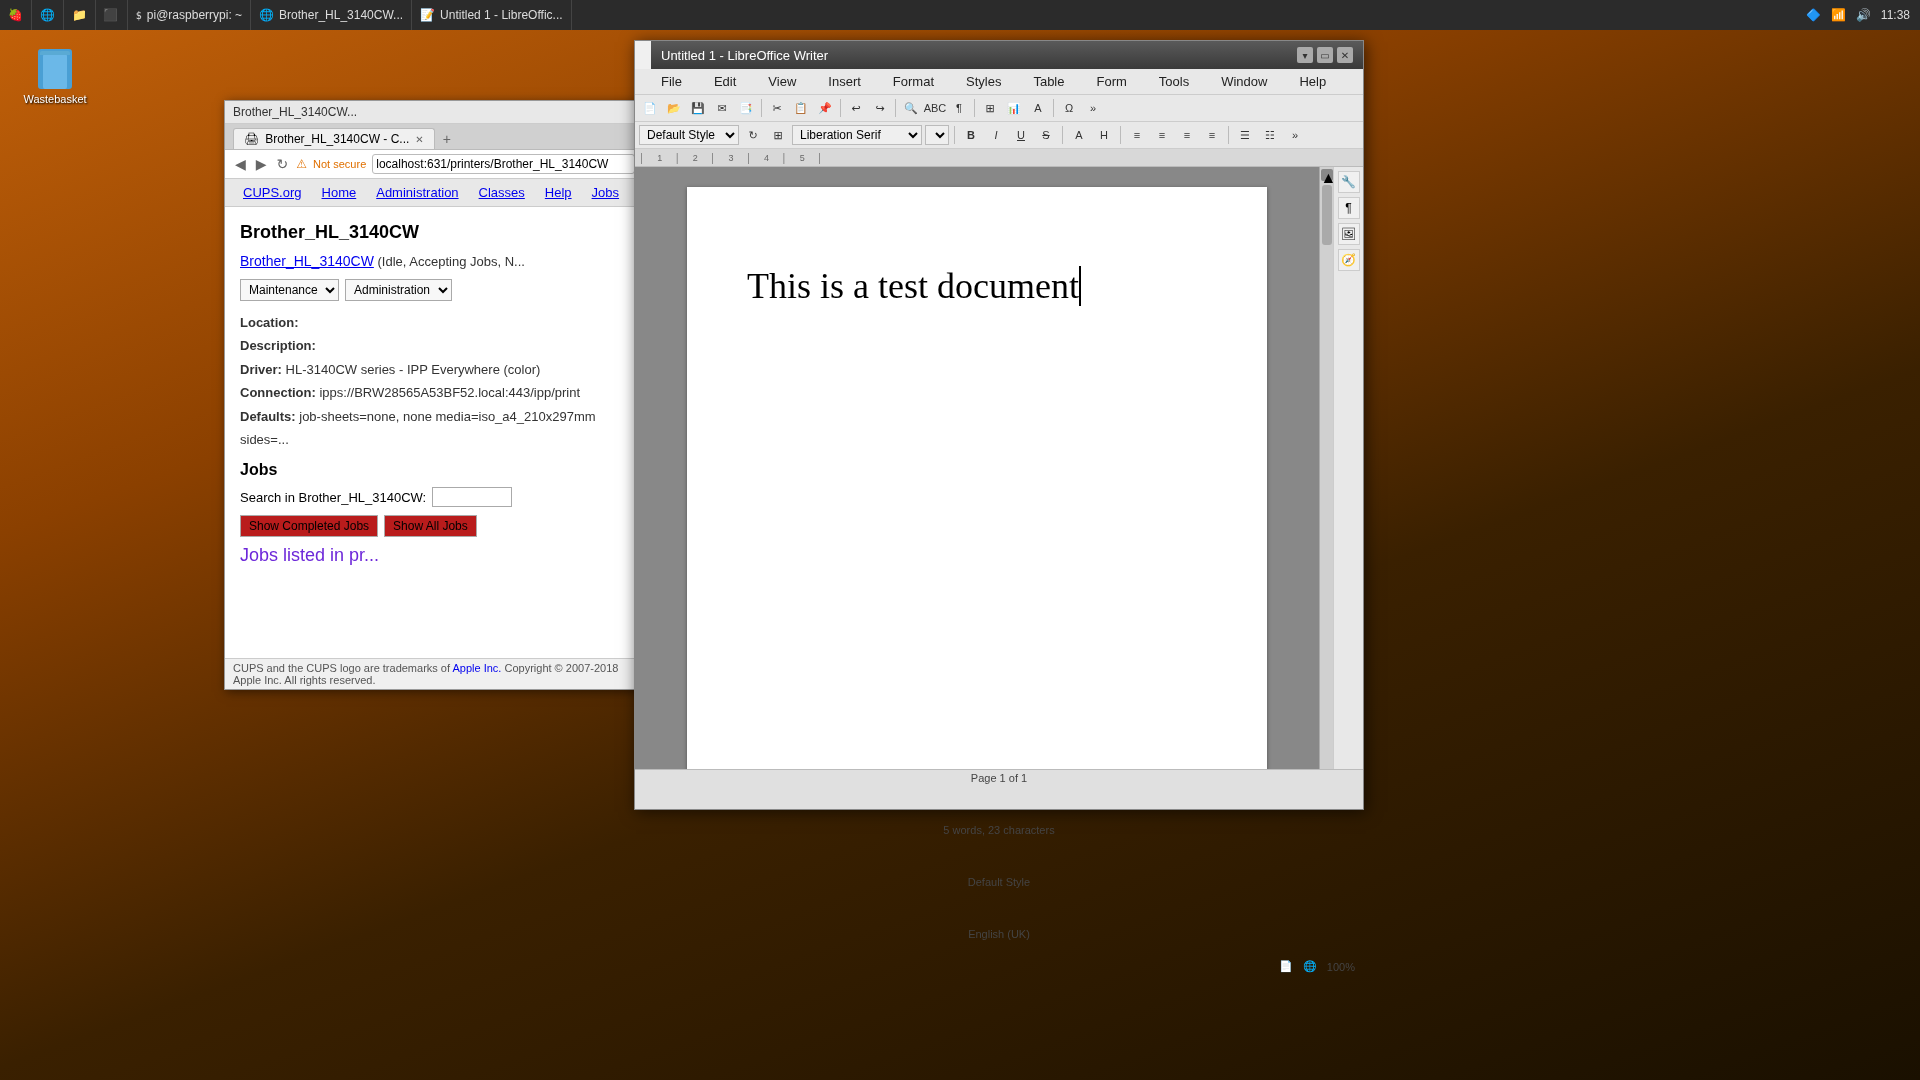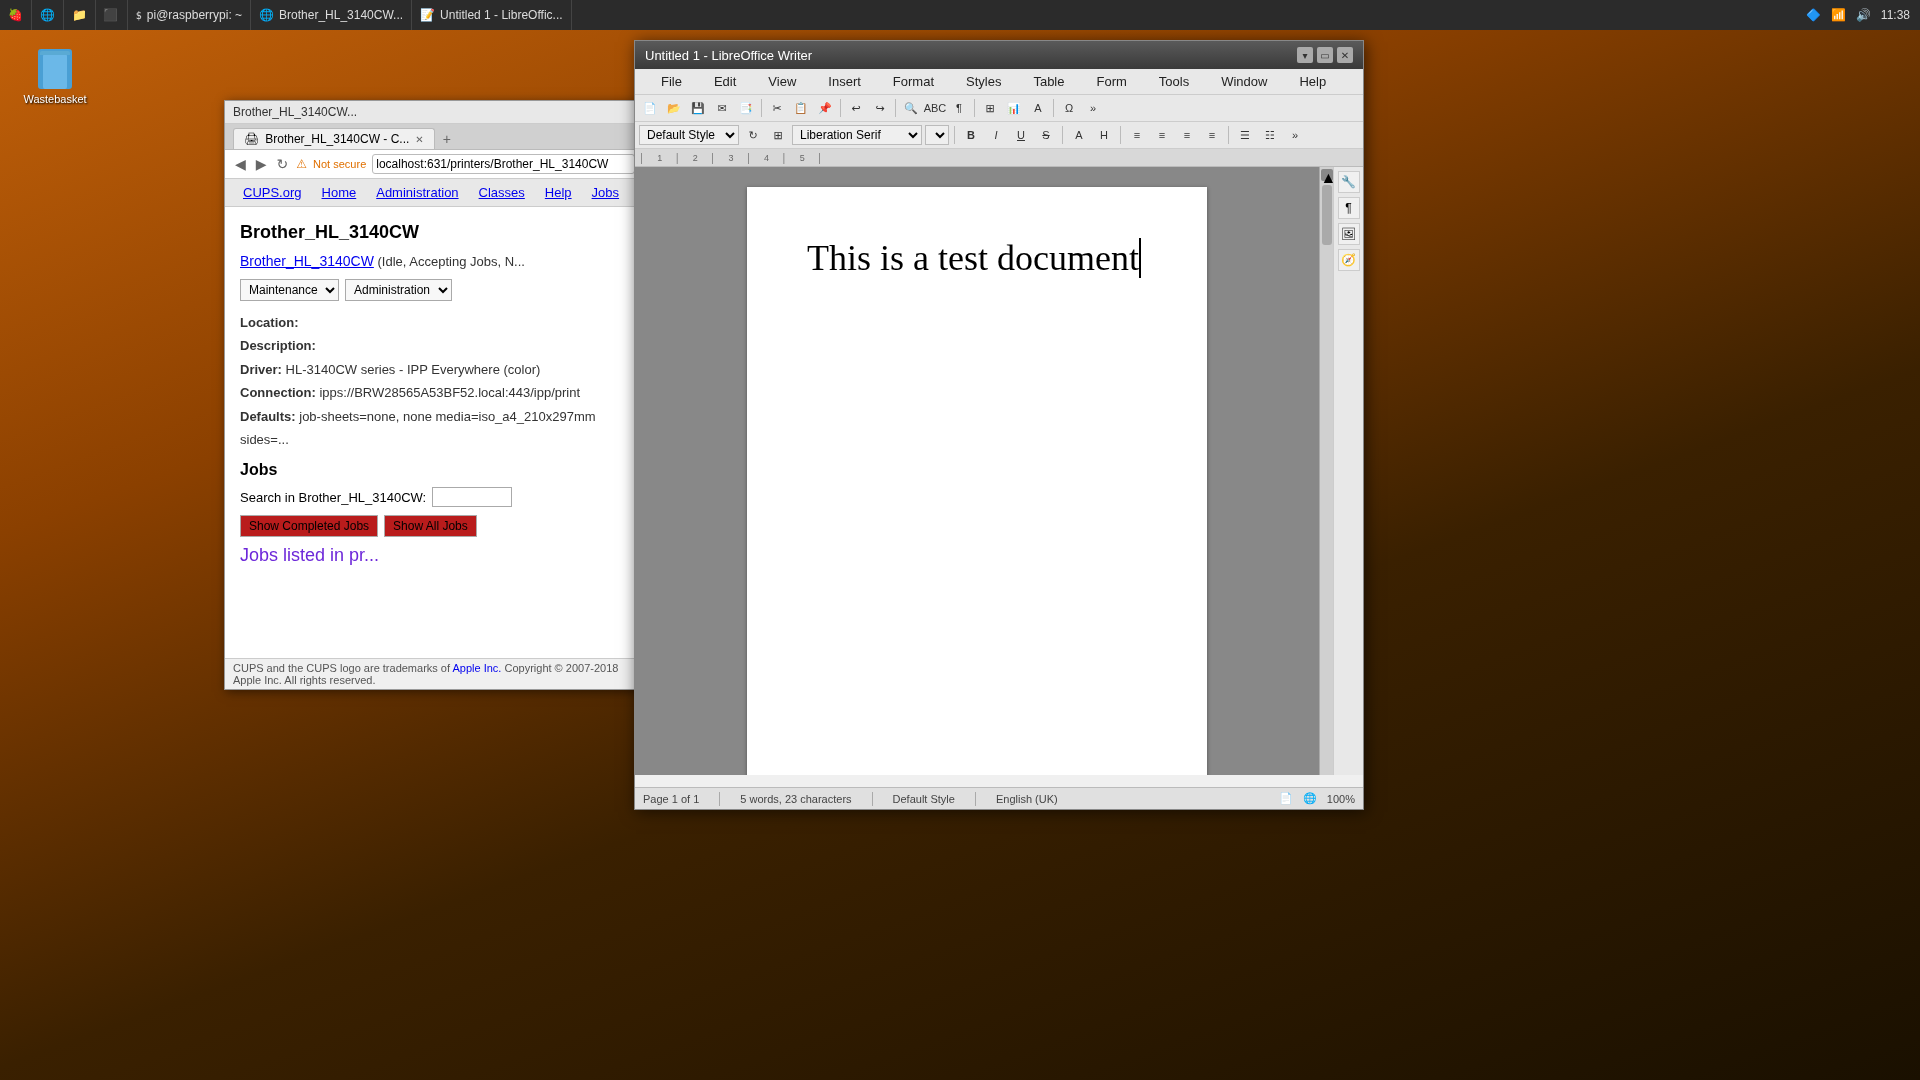--- a/index.html
+++ b/index.html
@@ -279,20 +279,21 @@
       font-family: sans-serif;
     }
     .writer-titlebar {
       background: linear-gradient(to bottom, #5a5a5a, #3a3a3a);
       color: white;
       padding: 6px 10px;
       font-size: 13px;
       display: flex;
       align-items: center;
       justify-content: space-between;
+      margin-left: 16px;
     }
     .writer-titlebar-btns {
       display: flex;
       gap: 4px;
     }
     .titlebar-btn {
       width: 16px;
       height: 16px;
       background: #aaa;
       border-radius: 2px;
@@ -388,24 +389,24 @@
     .writer-canvas {
       flex: 1;
       background: #888;
       overflow-y: auto;
       display: flex;
       justify-content: center;
       padding: 20px;
     }
     .writer-page {
       background: white;
-      width: 460px;
+      width: 580px;
       min-height: 680px;
       box-shadow: 0 1px 4px rgba(0,0,0,0.4);
-      padding: 50px 60px 50px 60px;
+      padding: 78px 60px 50px 60px;
       position: relative;
     }
     .writer-text {
       font-family: 'Times New Roman', serif;
       font-size: 36px;
       color: #000;
     }
     .writer-cursor {
       display: inline-block;
       width: 2px;
@@ -452,21 +453,22 @@
       padding: 2px 8px;
       font-size: 11px;
       color: #444;
       display: flex;
       align-items: center;
       gap: 20px;
       position: absolute;
       bottom: 0;
       left: 0;
       right: 0;
-      height: 22px;
+      height: 40px;
+      flex-direction: column;
     }
     .statusbar-sep {
       width: 1px;
       height: 14px;
       background: #aaa;
     }
     .statusbar-right {
       margin-left: auto;
       display: flex;
       align-items: center;

